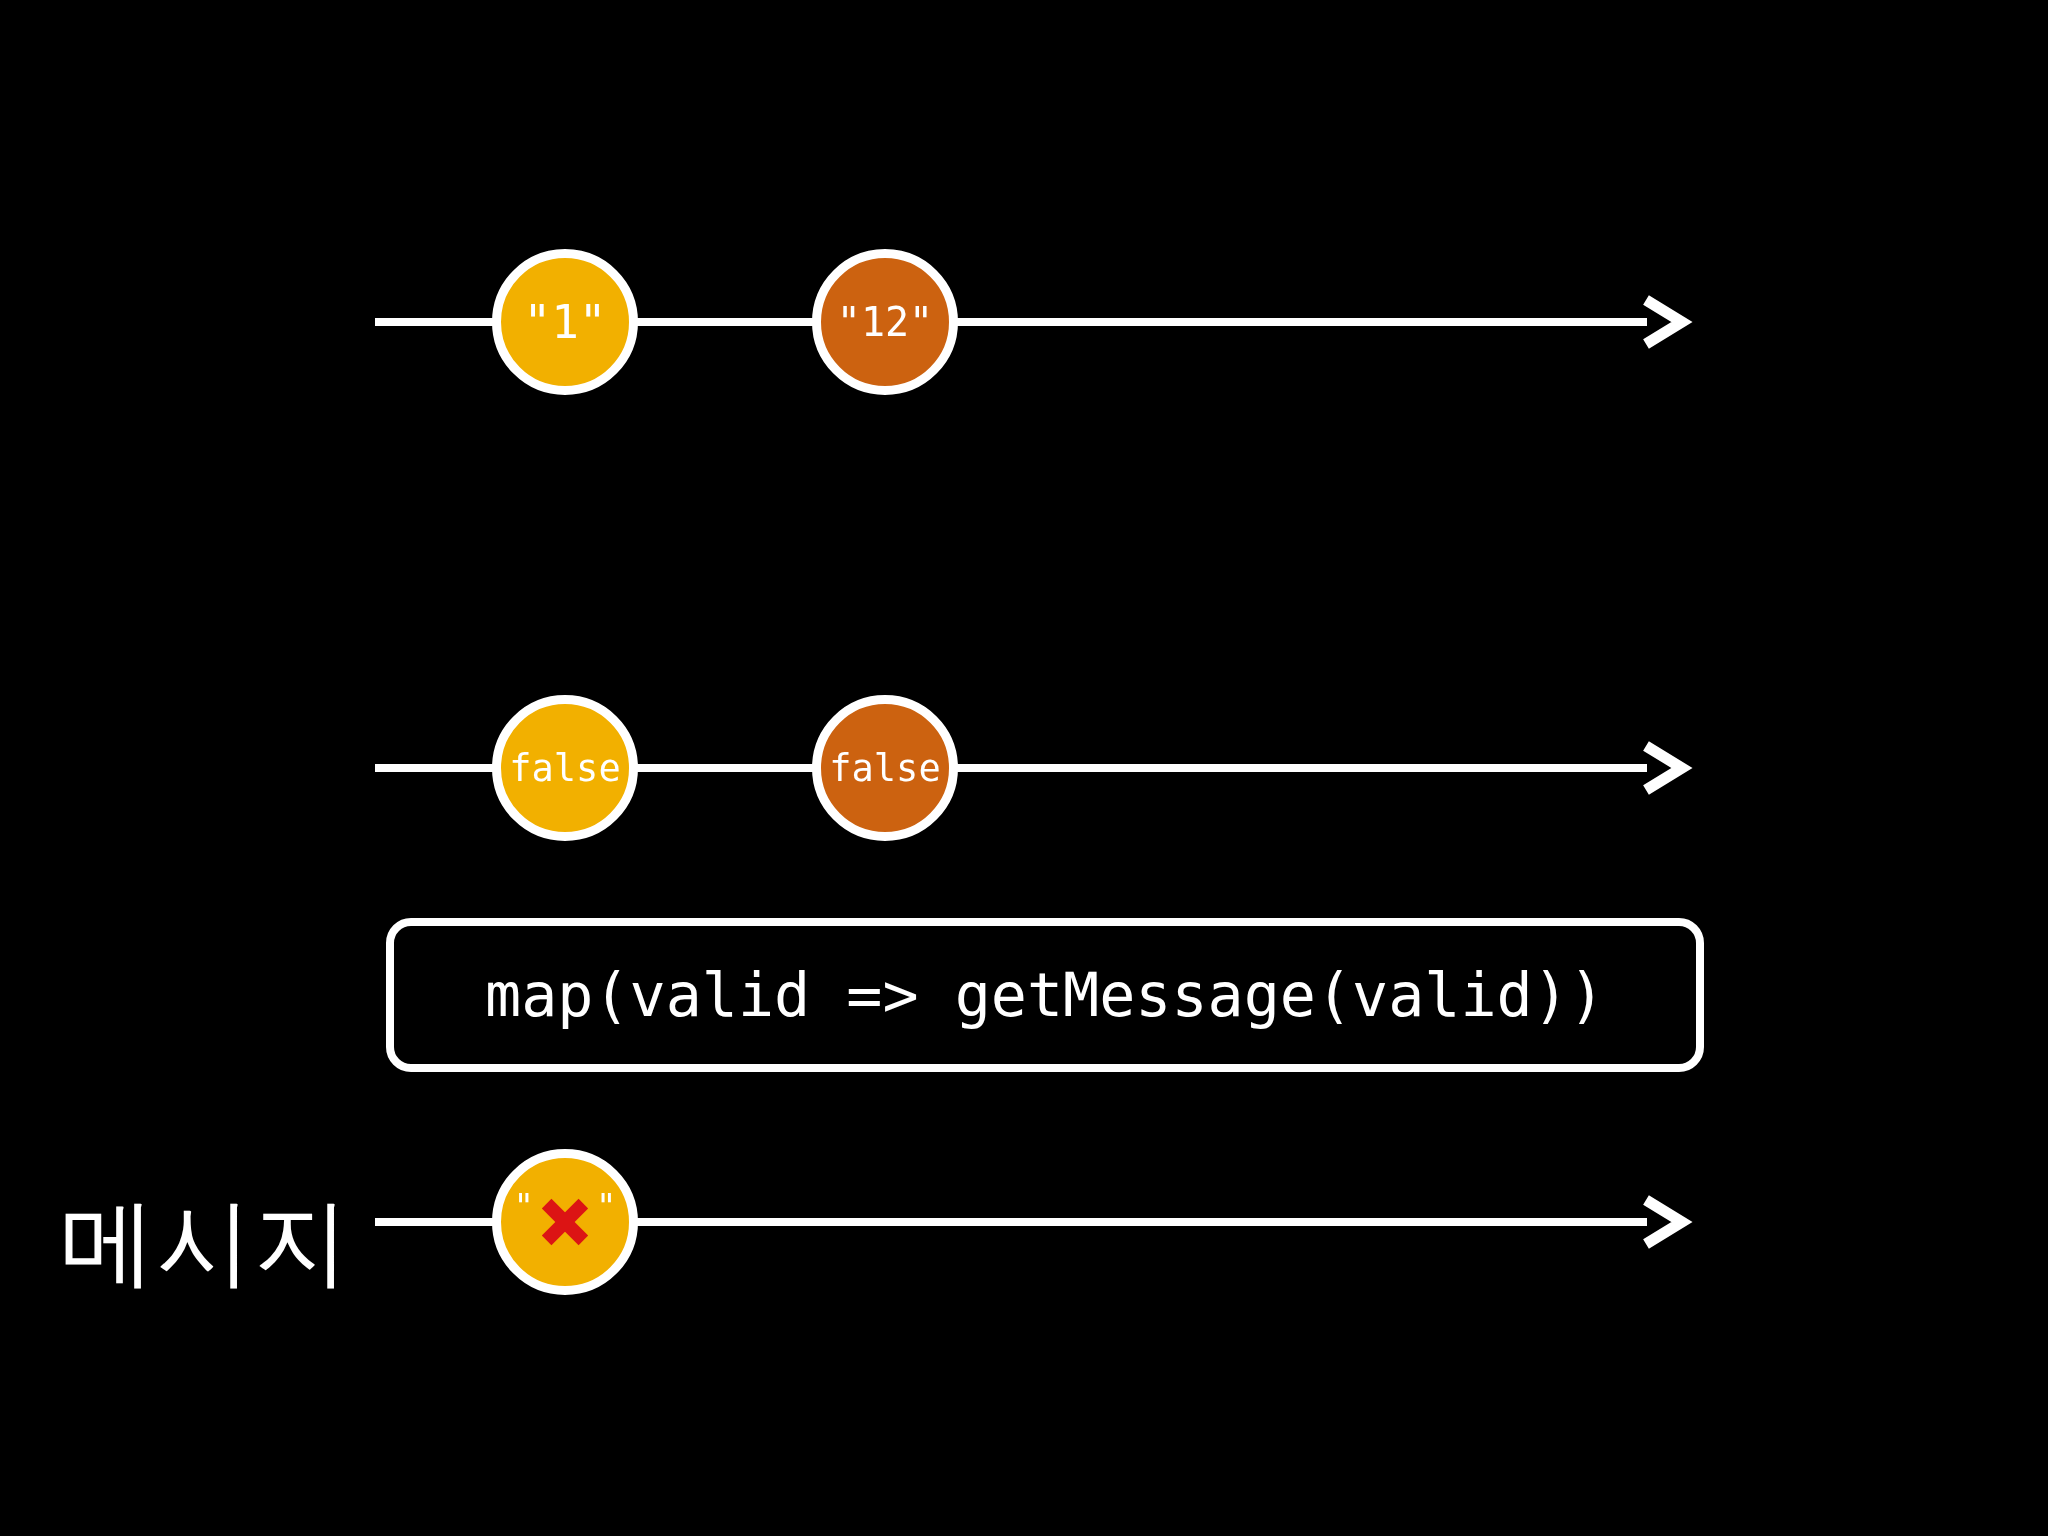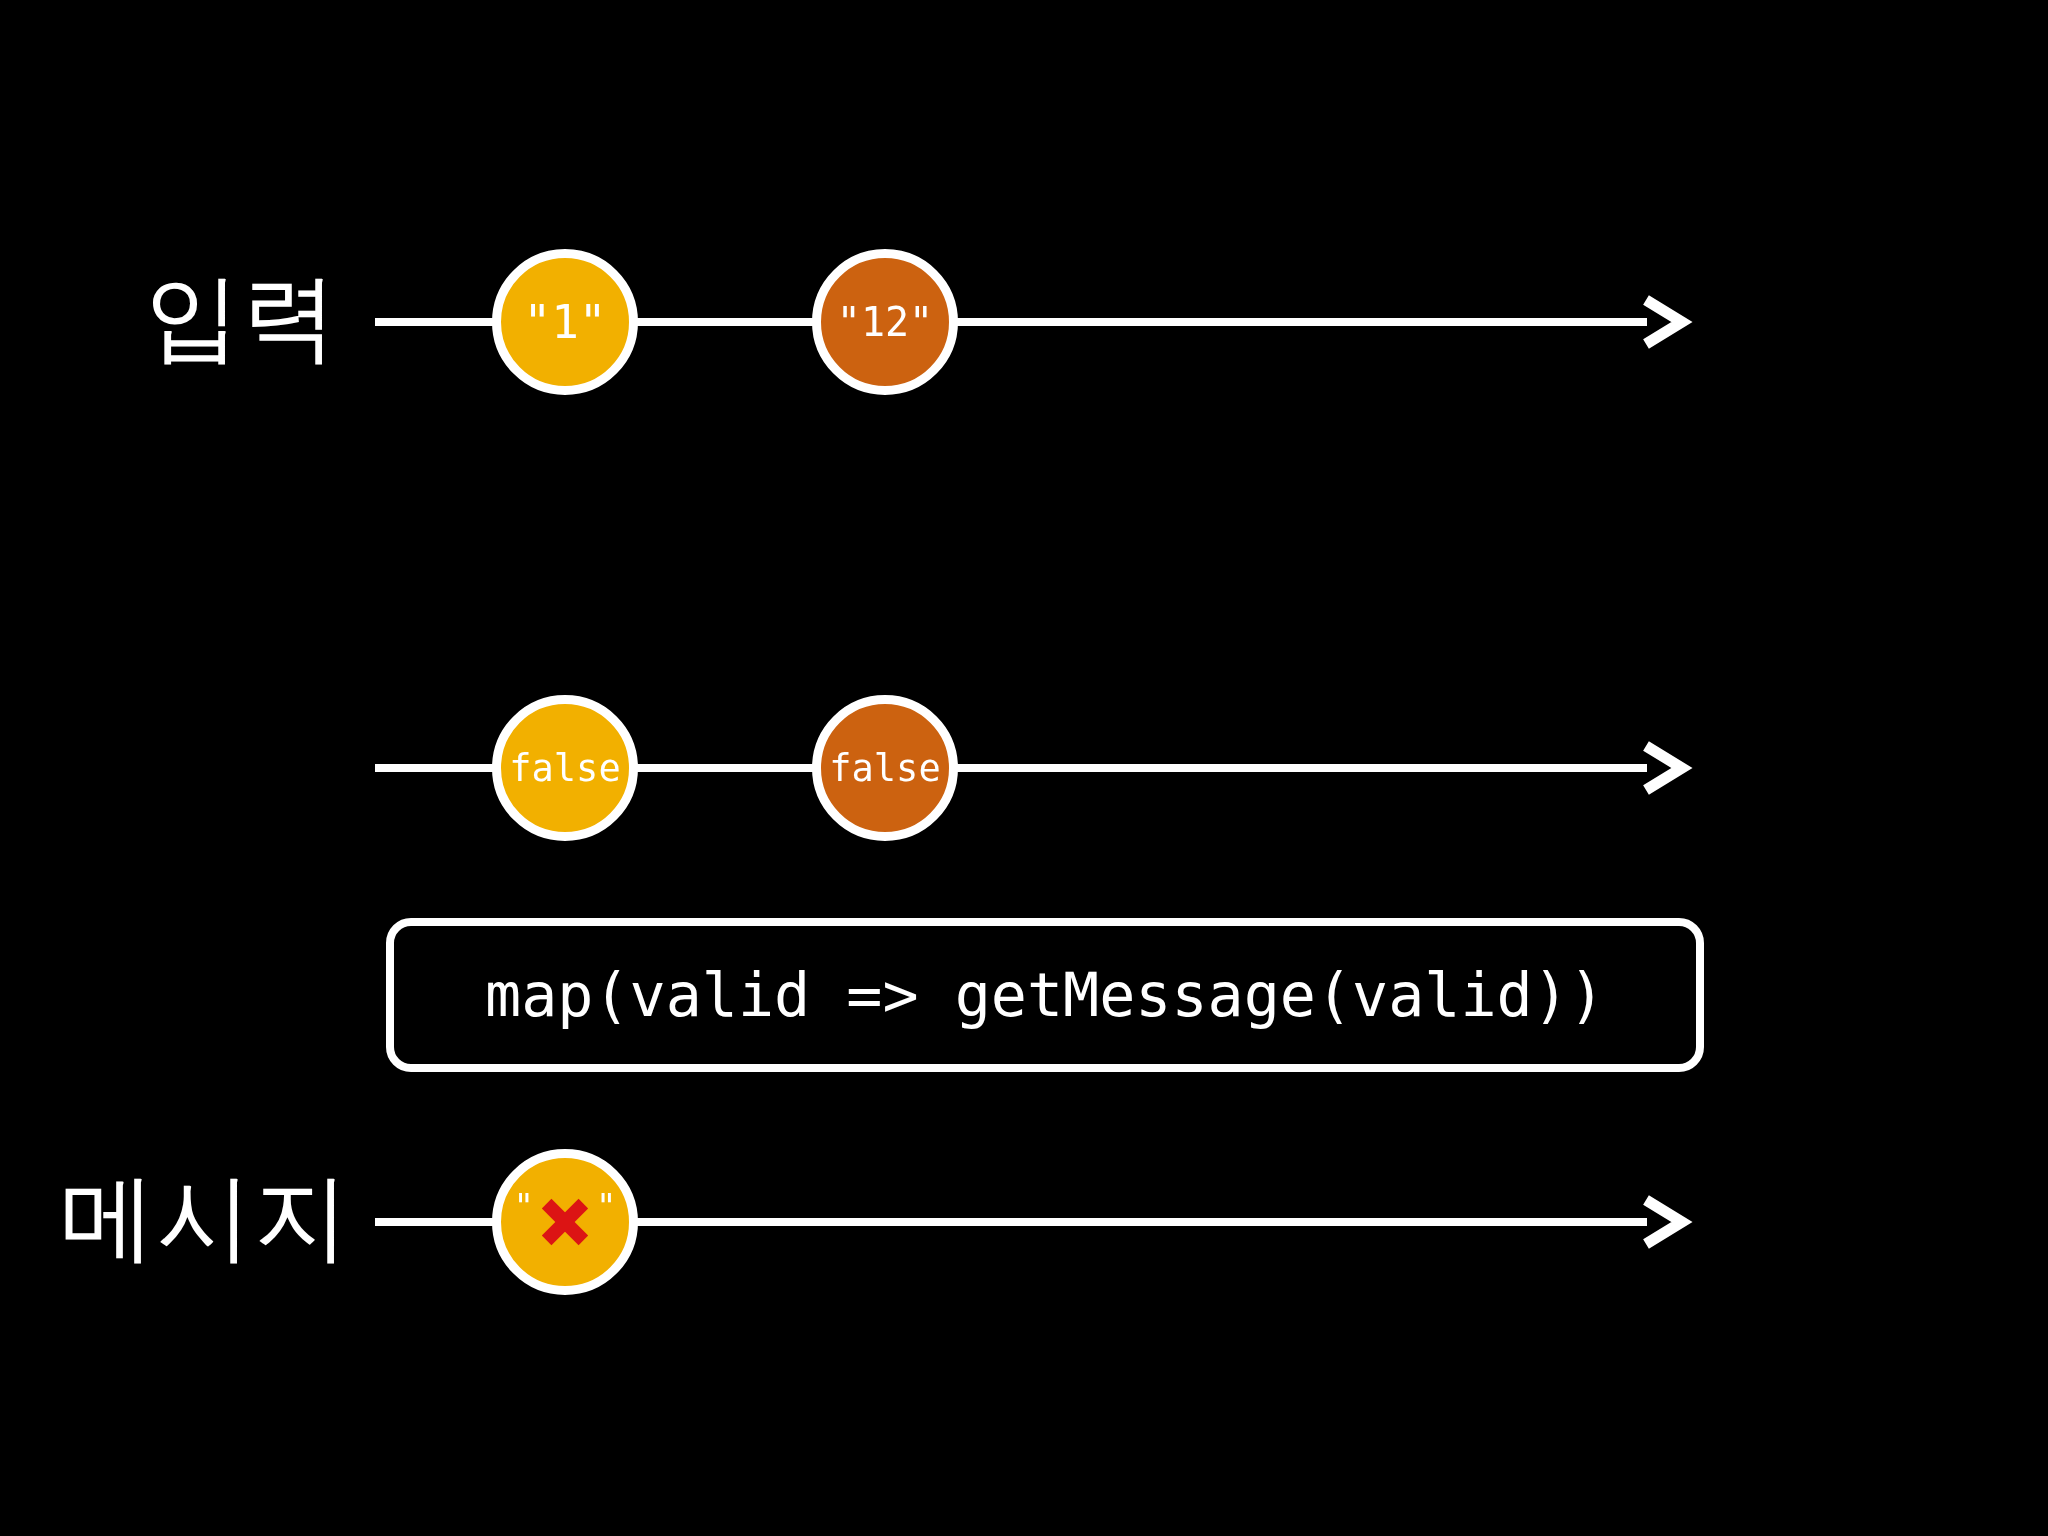--- a/index.html
+++ b/index.html
@@ -85,21 +85,20 @@
     top: -16px;
     font-family: "DejaVu Sans Mono", monospace;
   }
   .x-svg { display: block; margin: 0 2px; }
 </style>
 </head>
 <body>
 
 <div class="canvas">
 
-  <div class="stream-label" style="left:145px; top:322px;">입력</div>
 
   <div class="timeline" style="left:375px; top:318px; width:1272px;"></div>
 
   <svg class="arrowhead" style="left:1640px; top:294px;" viewBox="0 0 56 56">
     <polyline points="6,6 42,28 6,50" fill="none" stroke="#FFFFFF" stroke-width="11"></polyline>
   </svg>
 
   <div class="marble yellow fs-lg" style="left:565px; top:322px;">
     <span>"1"</span>
   </div>
@@ -120,21 +119,21 @@
   </div>
 
   <div class="marble orange fs-sm" style="left:885px; top:768px;">
     <span>false</span>
   </div>
 
   <div class="op-box" style="top:918px;border-radius:25px;">
     <span class="op-code">map(valid =&gt; getMessage(valid))</span>
   </div>
 
-  <div class="stream-label" style="left:60px; top:1222px;">메시지</div>
+  <div class="stream-label" style="left:60px; top:1247px;">메시지</div>
 
   <div class="timeline" style="left:375px; top:1218px; width:1272px;"></div>
 
   <svg class="arrowhead" style="left:1640px; top:1194px;" viewBox="0 0 56 56">
     <polyline points="6,6 42,28 6,50" fill="none" stroke="#FFFFFF" stroke-width="11"></polyline>
   </svg>
 
   <div class="marble yellow" style="left:565px; top:1222px;">
     <span class="marble-x-content">
       <span class="quote-mark">"</span>

